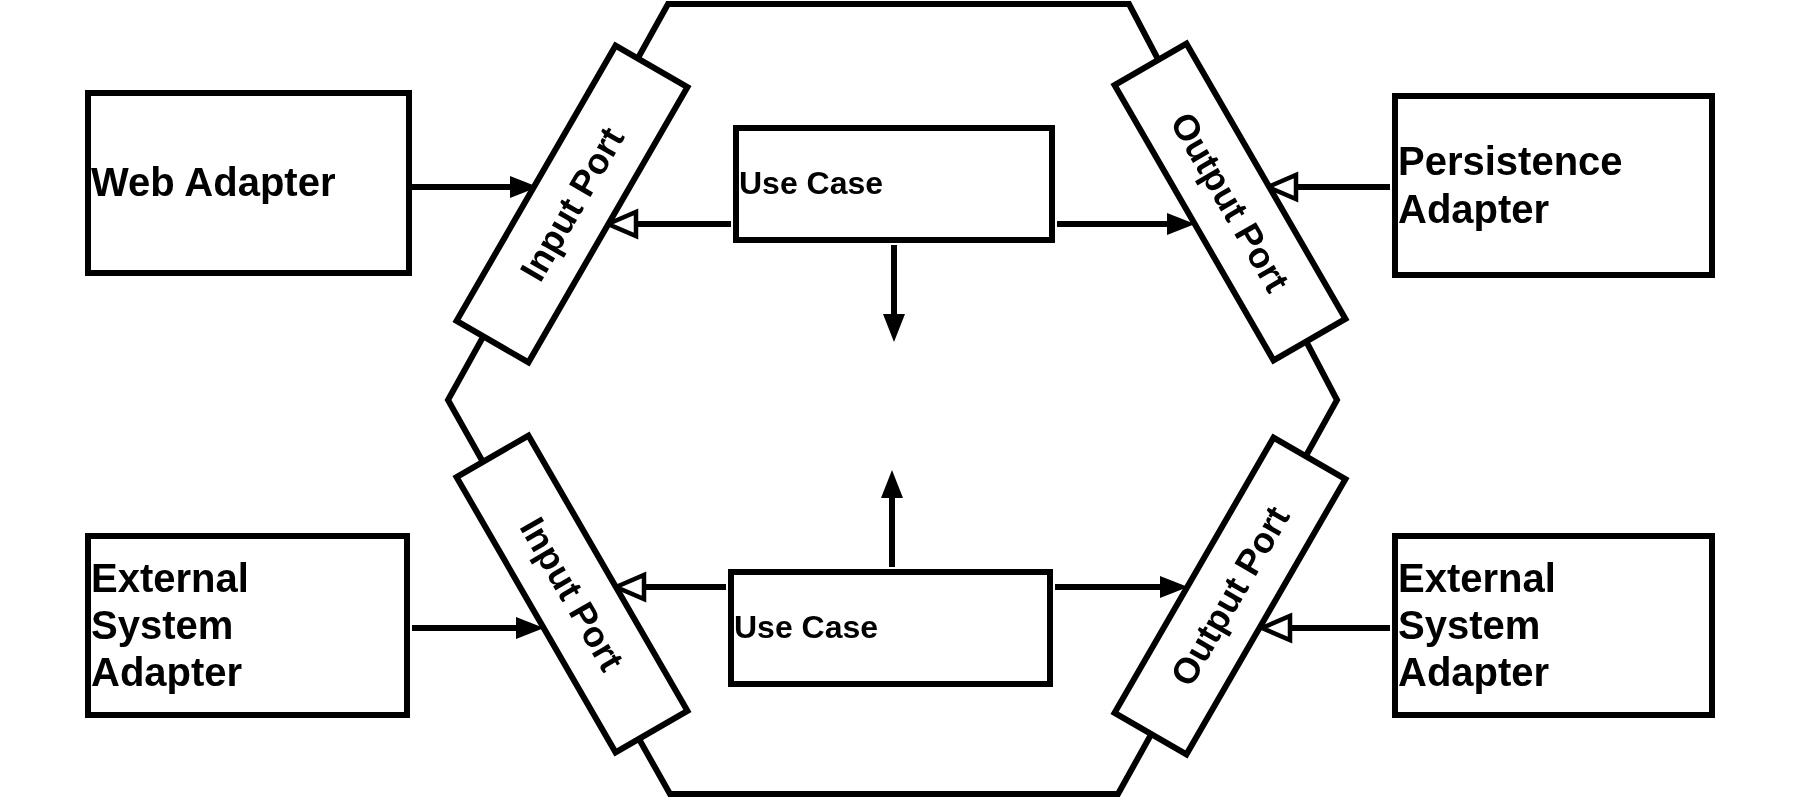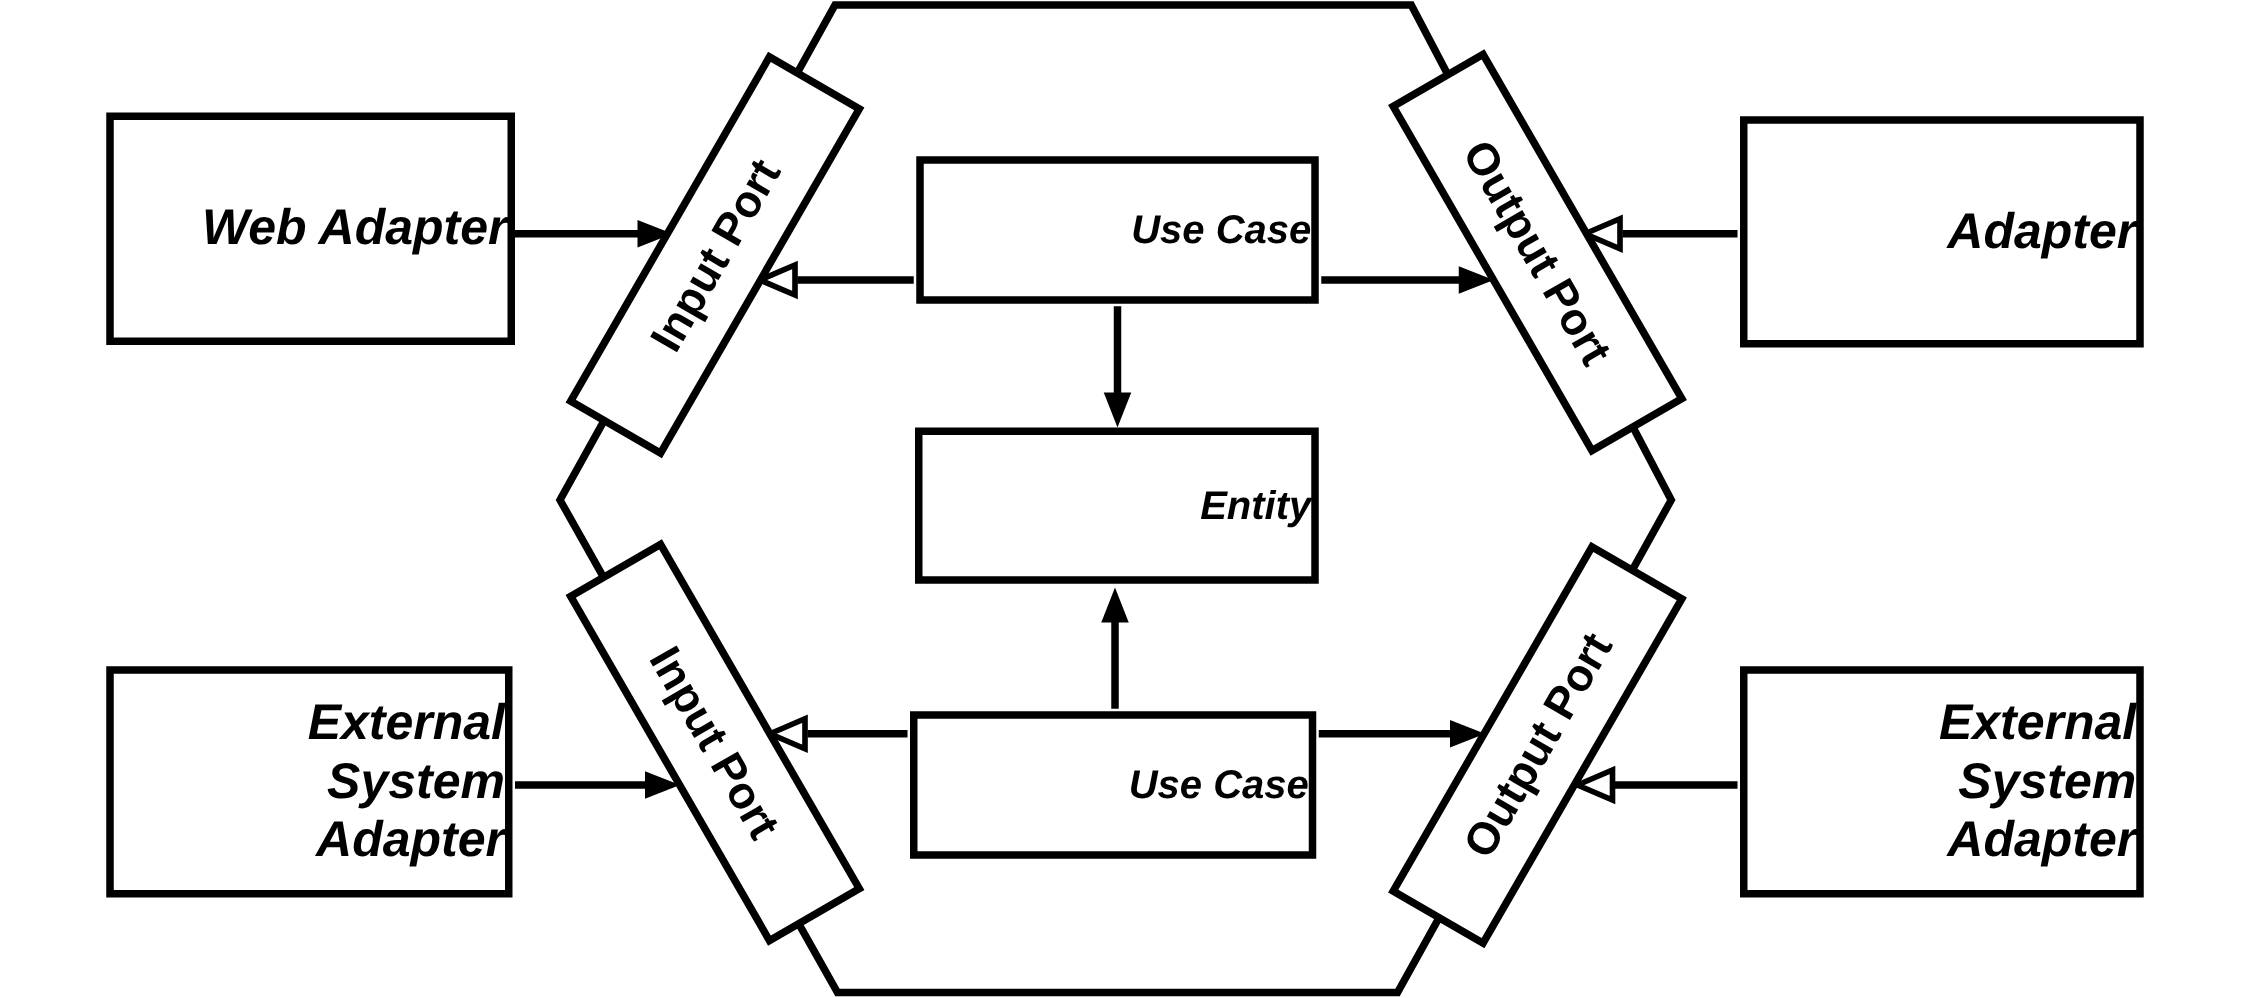--- a/index.html
+++ b/index.html
@@ -4,22 +4,22 @@
 <style>
   html,body { margin:0; padding:0; background:#ffffff; }
   #stage {
     position:relative; width:1800px; height:798px; background:#ffffff;
     font-family:"Liberation Sans","DejaVu Sans",sans-serif; overflow:hidden;
   }
   #diagram-svg { position:absolute; left:0; top:0; }
   .node {
     position:absolute; box-sizing:border-box; background:#ffffff;
     border:6px solid #000000; display:flex; flex-direction:column;
-    align-items:flex-end; justify-content:center; text-align:center;
-    font-weight:bold; color:#000000; z-index:2;font-style:italic;
+    align-items:flex-start; justify-content:center; text-align:center;
+    font-weight:bold; color:#000000; z-index:2;
   }
   .node span { display:block; }
   .adapter { font-size:40px; line-height:1.18; }
   .core    { font-size:32px; line-height:1.1; }
   .port-label {
     font-family:"Liberation Sans","DejaVu Sans",sans-serif;
     font-weight:bold; font-size:36px; fill:#000000;
   }
   .shaft { stroke:#000000; stroke-width:6; }
   .head-filled { fill:#000000; stroke:none; }
@@ -91,40 +91,38 @@
       <rect x="-159" y="-41.5" width="318" height="83" fill="#ffffff" stroke="#000000" stroke-width="6"></rect>
       <text class="port-label" x="0" y="0" text-anchor="middle" dominant-baseline="central">Output Port</text>
     </g>
   </svg>
 
   <div class="node adapter" style="left:85px; top:90px; width:327px; height:186px;">
     <span>Web Adapter</span>
   </div>
 
   <div class="node adapter" style="left:1392px; top:93px; width:323px; height:185px;">
+    <span>Persistence</span>
     <span>Adapter</span>
   </div>
 
   <div class="node adapter" style="left:85px; top:533px; width:325px; height:185px;">
     <span>External</span>
     <span>System</span>
     <span>Adapter</span>
   </div>
 
   <div class="node adapter" style="left:1392px; top:533px; width:323px; height:185px;">
     <span>External</span>
     <span>System</span>
     <span>Adapter</span>
   </div>
 
   <div class="node core" style="left:733px; top:125px; width:322px; height:118px;">
     <span>Use Case</span>
   </div>
 
-  <div class="node core" style="left:732px; top:342px; width:323px; height:125px;">
-    <span>Entity</span>
-  </div>
 
   <div class="node core" style="left:728px; top:569px; width:325px; height:118px;">
     <span>Use Case</span>
   </div>
 
 </div>
 
 </body></html>

